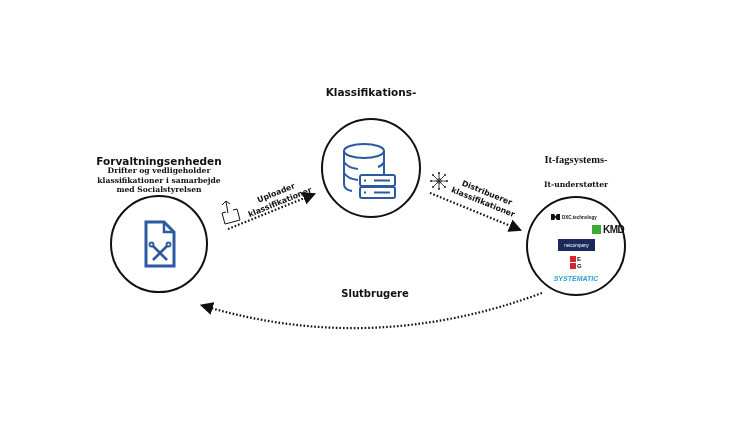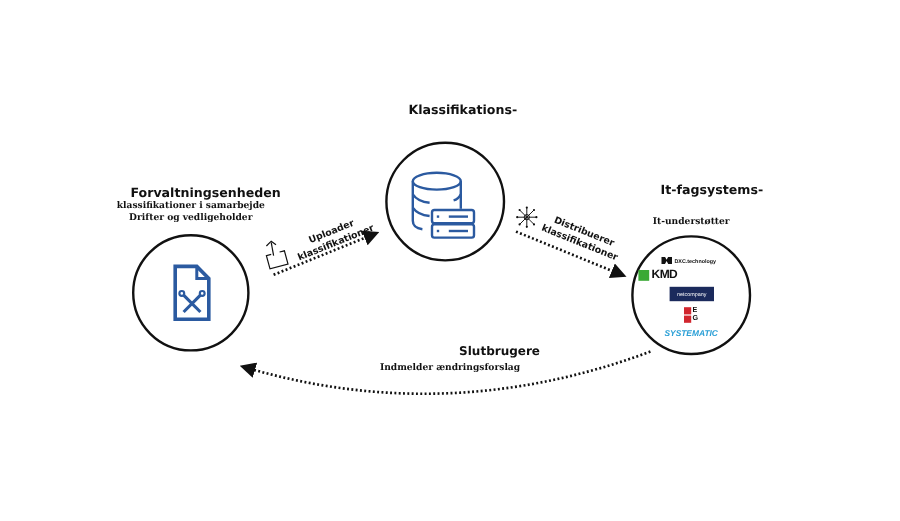--- a/index.html
+++ b/index.html
@@ -1,19 +1,19 @@
 <!DOCTYPE html>
 <html><head>
 <meta charset="utf-8">
 <style>
   html, body { margin: 0; padding: 0; background: #ffffff; }
   body { width: 750px; height: 434px; position: relative; overflow: hidden;
          font-family: "DejaVu Sans", sans-serif; color: #111; }
   svg.canvas { position: absolute; left: 0; top: 0; }
-  .title { position: absolute; text-align: right; font-family: "DejaVu Sans", sans-serif;
+  .title { position: absolute; text-align: center; font-family: "DejaVu Sans", sans-serif;
            font-weight: bold; font-size: 10.5px; line-height: 13px; color: #111; }
   .sub { position: absolute; text-align: center; font-family: "DejaVu Serif", serif;
          font-weight: bold; font-size: 7.6px; line-height: 9.5px; color: #111; }
   .rot { position: absolute; text-align: center; font-family: "DejaVu Sans", sans-serif;
          font-weight: bold; font-size: 7.8px; line-height: 9.5px; color: #111; white-space: nowrap; }
   .logo { position: absolute; }
 </style>
 </head>
 <body>
 
@@ -86,34 +86,35 @@
     </g>
   </g>
 </svg>
 
 <div class="title" style="left:311px; top:86px; width:120px;">
   <div>Klassifikations-</div>
 </div>
 
 <div class="title" style="left:84px; top:155px; width:150px;">Forvaltningsenheden</div>
 <div class="sub" style="left:84px; top:166px; width:150px;">
+  <div>Drifter og vedligeholder</div>
   <div>klassifikationer i samarbejde</div>
-  <div>Drifter og vedligeholder</div>
+  <div>med Socialstyrelsen</div>
 </div>
 
-<div class="title" style="left:516px; top:153px; width:120px;">
+<div class="title" style="left:516px; top:153px; width:120px;font-family:Liberation Serif, serif;">
   <div>It-fagsystems-</div>
 </div>
 <div class="sub" style="left:516px; top:180px; width:120px;">It-understøtter</div>
 
 <div class="logo" style="left:551px; top:213px; width:52px; height:8px; display:flex; align-items:center; gap:2px;">
   <span style="display:inline-block; width:9px; height:6px; background:#111; clip-path: polygon(0 0,35% 0,50% 40%,65% 0,100% 0,100% 100%,65% 100%,50% 60%,35% 100%,0 100%);"></span>
   <span style="font-size:4.5px; font-weight:bold; color:#111; font-family:'Liberation Sans', sans-serif;">DXC.technology</span>
 </div>
-<div class="logo" style="left:532px; top:224px; width:34px; height:10px; display:flex; align-items:center; gap:2px;">
+<div class="logo" style="left:592px; top:224px; width:34px; height:10px; display:flex; align-items:center; gap:2px;">
   <span style="display:inline-block; width:9px; height:9px; background:#3aa935;"></span>
   <span style="font-size:10px; font-weight:900; color:#111; font-family:'Liberation Sans', sans-serif; letter-spacing:-0.5px;">KMD</span>
 </div>
 <div class="logo" style="left:558px; top:239px; width:37px; height:12px; background:#1b2a5c; display:flex; align-items:center; justify-content:center;">
   <span style="font-size:4.5px; color:#ffffff; font-family:'Liberation Sans', sans-serif;">netcompany</span>
 </div>
 <div class="logo" style="left:570px; top:256px; width:13px; height:14px;">
   <div style="position:absolute; left:0; top:0; width:6px; height:6px; background:#d1262e;"></div>
   <div style="position:absolute; left:7px; top:0; font-size:6px; font-weight:bold; line-height:6px; color:#111; font-family:'Liberation Sans', sans-serif;">E</div>
   <div style="position:absolute; left:0; top:7px; width:6px; height:6px; background:#d1262e;"></div>
@@ -126,14 +127,13 @@
   <div>klassifikationer</div>
 </div>
 
 <div class="rot" style="left:440px; top:188px; width:90px; transform: rotate(22deg); transform-origin: center;">
   <div>Distribuerer</div>
   <div>klassifikationer</div>
 </div>
 
 <div class="title" style="left:300px; top:287px; width:150px; font-size:10px;">Slutbrugere</div>
 <div class="sub" style="left:290px; top:301px; width:170px;">
-  <div>Indmelder ændringsforslag</div>
 </div>
 
 </body></html>

